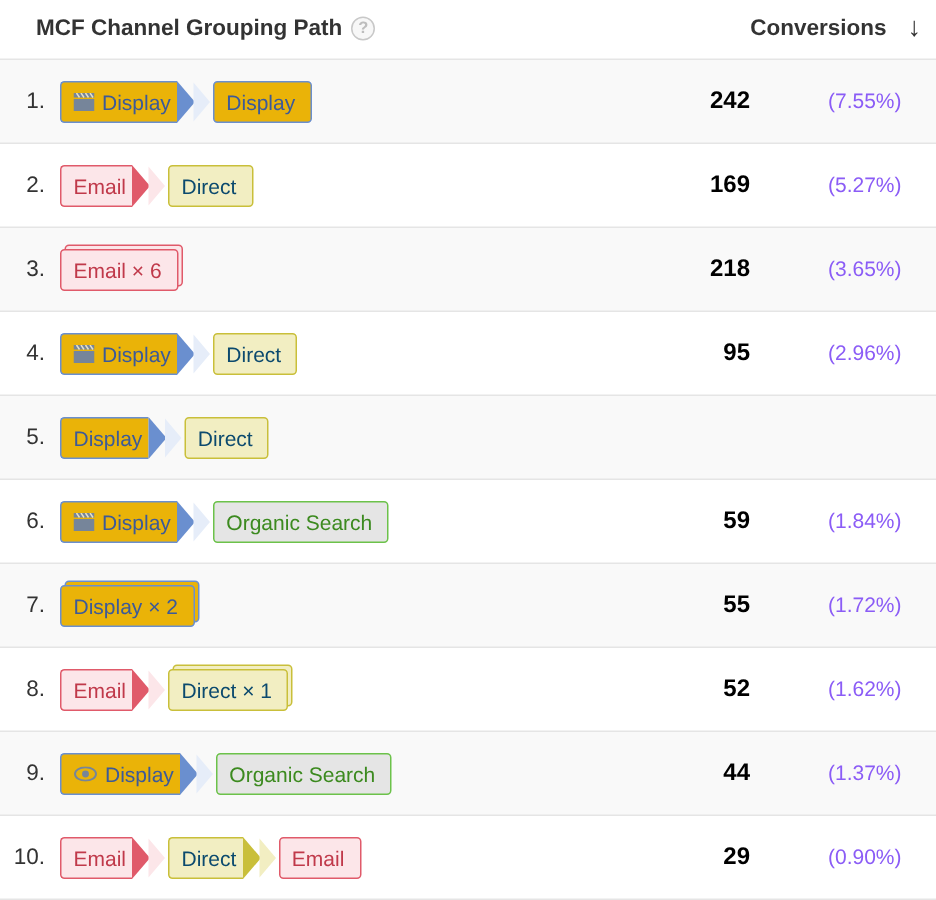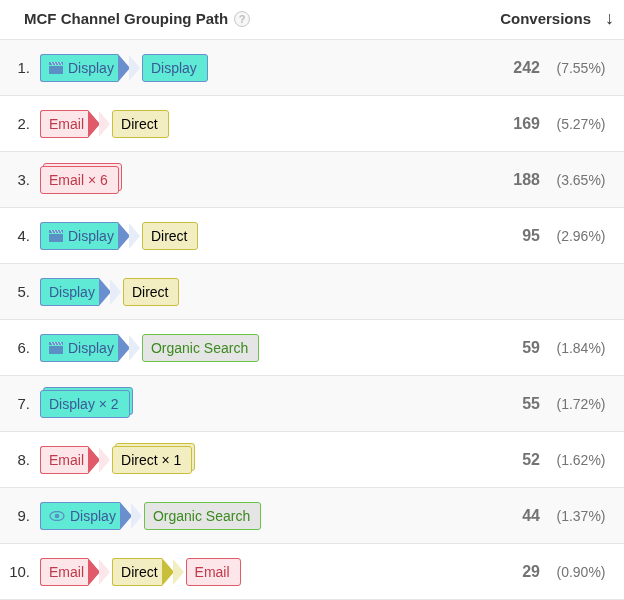--- a/index.html
+++ b/index.html
@@ -75,28 +75,29 @@
     width: 160px;
     text-align: right;
     display: flex;
     justify-content: flex-end;
     align-items: baseline;
     gap: 12px;
     padding-right: 4px;
   }
   .conv-value {
     font-weight: bold;
-    color: #737373;
+    color: #000000;
     font-size: 16px;
   }
   .conv-pct {
-    color: #737373;
+    color: #8b5cf6;
     font-size: 14px;
     min-width: 58px;
-    text-align: center;
+    text-align: left;
+    margin-left: 40px;
   }
 
   
   .chip-wrap {
     position: relative;
     display: inline-flex;
     align-items: center;
     margin-right: 2px;
   }
   .stack-shadow {
@@ -135,29 +136,29 @@
   .arrow::after{
     content:"";
     position:absolute;
     left:-1px; top:-13px;
     width:0;height:0;
     border-top:13px solid transparent;
     border-bottom:13px solid transparent;
   }
 
   
-  .c-display .chip, .c-display .stack-shadow { background:#5eead4; border-color:#6a8fcf; color:#3c5a99; }
+  .c-display .chip, .c-display .stack-shadow { background:#eab308; border-color:#6a8fcf; color:#3c5a99; }
   .c-display .arrow { border-left:12px solid #6a8fcf; }
   .c-display .arrow::after { border-left:11px solid #e6edf9; }
 
   .c-email .chip, .c-email .stack-shadow { background:#fce6e9; border-color:#e05a6a; color:#c0394a; }
   .c-email .arrow { border-left:12px solid #e05a6a; }
   .c-email .arrow::after { border-left:11px solid #fce6e9; }
 
-  .c-direct .chip, .c-direct .stack-shadow { background:#f2eec2; border-color:#c9bf3a; color:#000000; }
+  .c-direct .chip, .c-direct .stack-shadow { background:#f2eec2; border-color:#c9bf3a; color:#0c4a6e; }
   .c-direct .arrow { border-left:12px solid #c9bf3a; }
   .c-direct .arrow::after { border-left:11px solid #f2eec2; }
 
   .c-organic .chip, .c-organic .stack-shadow { background:#e5e5e5; border-color:#6cc24a; color:#3c8a1f; }
 
   .chip-icon {
     display:inline-flex;
     margin-right:5px;
     font-size:12px;
     opacity:0.8;
@@ -232,21 +233,21 @@
       <div class="rank">3.</div>
       <div class="path-cell">
         <span class="chip-wrap c-email">
           <span class="stack-shadow"></span>
           <span class="chip">
             <span>Email × 6</span>
           </span>
         </span>
       </div>
       <div class="conv-cell">
-        <span class="conv-value">188</span>
+        <span class="conv-value">218</span>
         <span class="conv-pct">(3.65%)</span>
       </div>
     </div>
     <div class="row">
       <div class="rank">4.</div>
       <div class="path-cell">
         <span class="chip-wrap c-display">
           <span class="chip has-arrow">
             <span class="chip-icon">
               <svg width="14" height="12" viewBox="0 0 14 12">

